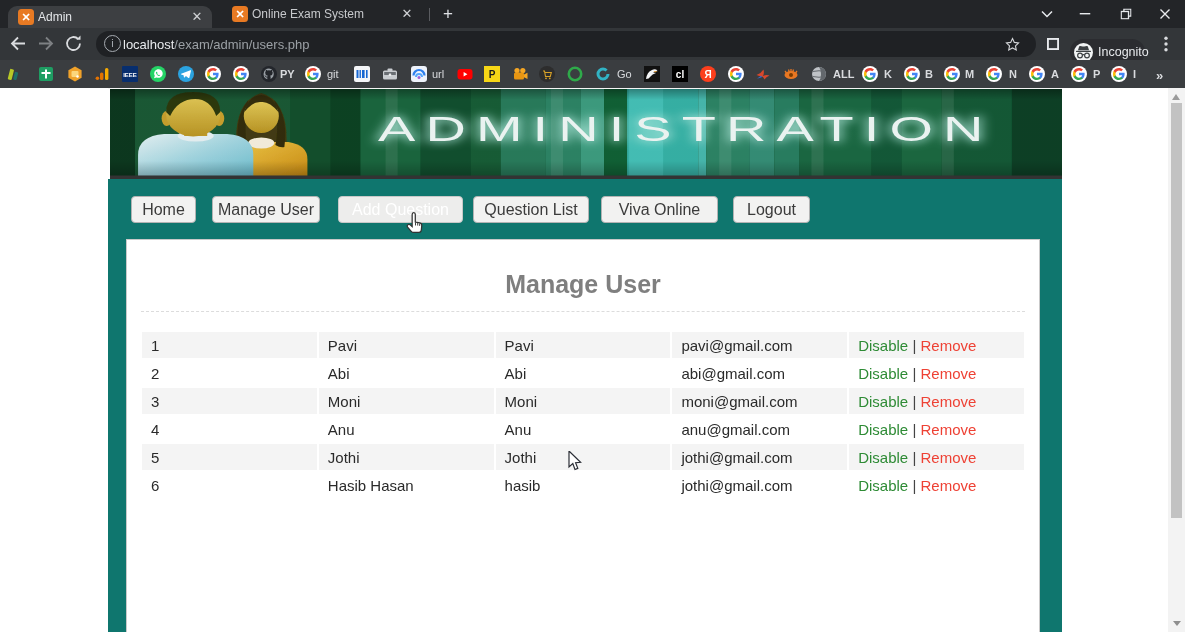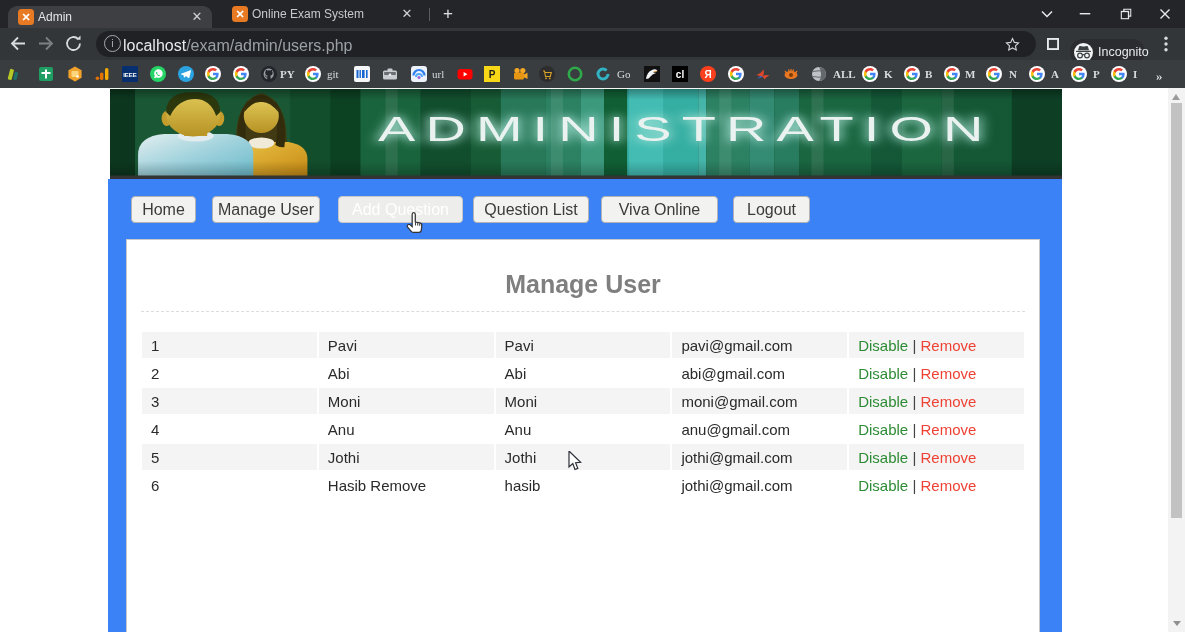--- a/index.html
+++ b/index.html
@@ -27,35 +27,35 @@
 .wc { position:absolute; top:0; width:38px; height:28px; }
 .wc svg { position:absolute; left:50%; top:50%; transform:translate(-50%,-50%); }
 
 #toolbar { position:absolute; left:0; top:28px; width:1185px; height:32px; background:#333639; }
 .navic { position:absolute; top:4px; width:24px; height:24px; }
 #omnibox { position:absolute; left:96px; top:3px; width:940px; height:26px;
   background:#1f2124; border-radius:13px; }
 #omnibox .info { position:absolute; left:8px; top:4px; width:17px; height:17px;
   border:1.4px solid #a6abb1; border-radius:50%; color:#a6abb1; font-size:11px;
   text-align:center; line-height:14px; }
-#omnibox .url { position:absolute; left:27px; top:6px; font-size:16px; color:#9ba0a5; }
+#omnibox .url { position:absolute; left:27px; top:6px; font-size:13px; color:#9ba0a5; }
 #omnibox .url b { color:#e8eaed; font-weight:normal; }
 #incog { position:absolute; left:1070px; top:11px; width:75px; height:26px;
   background:#2b2c30; border-radius:13px;text-align:center; }
 #incog .cir { position:absolute; left:4px; top:3.5px; width:19px; height:19px;
   background:#f1f3f4; border-radius:50%; }
 #incog .txt { position:absolute; left:28px; top:6px; font-size:12.5px; color:#e8eaed; }
 
 #bookbar { position:absolute; left:0; top:60px; width:1185px; height:28px; background:#3a3d40; }
 .bk { position:absolute; top:6px; width:16px; height:16px; font-size:11px; }
-.bklabel { position:absolute; top:8px; font-size:11px; color:#d9dbde; font-weight:bold;font-family:Liberation Serif, serif; }
+.bklabel { position:absolute; top:8px; font-size:11px; color:#d9dbde; font-weight:bold; }
 
 
 #page { position:absolute; left:0; top:88px; width:1185px; height:544px; background:#fff; }
-#graycol { position:absolute; left:108px; top:0; width:954px; height:544px; background:#3b82f6; }
+#graycol { position:absolute; left:108px; top:0; width:954px; height:544px; background:#0f766e; }
 #banner { position:absolute; left:2px; top:1px; width:952px; height:90px; }
 
 .btn { position:absolute; top:108px; height:27px; background:#f2f2f1; border:1px solid #b3b3b3;
   border-radius:4px; color:#3b3b3b; font-size:16px; text-align:center; line-height:25px; }
 #b-add { color:#ffffff; background:#ededec; border-color:#c8c8c8; }
 
 #card { position:absolute; left:18px; top:151px; width:914px; height:394px;
   background:#fff; border:1px solid #c9c9c9; }
 #card h2 { margin-top:30px; text-align:center; font-size:25px; color:#7f7f7f; }
 #dash { margin:12px 14px 0 14px; border-top:1px dashed #dcdcdc; height:0; }
@@ -456,21 +456,21 @@
               </tr>
           <tr class="g">
                 <td>5</td>
                 <td>Jothi</td>
                 <td>Jothi</td>
                 <td>jothi@gmail.com</td>
                 <td><span class="dis">Disable</span> <span class="sep">|</span> <span class="rem">Remove</span></td>
               </tr>
           <tr>
                 <td>6</td>
-                <td>Hasib Remove</td>
+                <td>Hasib Hasan</td>
                 <td>hasib</td>
                 <td>jothi@gmail.com</td>
                 <td><span class="dis">Disable</span> <span class="sep">|</span> <span class="rem">Remove</span></td>
               </tr>
         </tbody>
           </table>
       </div>
     </div>
     <div id="scroll">
       <div class="sarr" style="top:6px; border-left:4.5px solid transparent; border-right:4.5px solid transparent; border-bottom:6px solid #9a9a9a;"></div>

